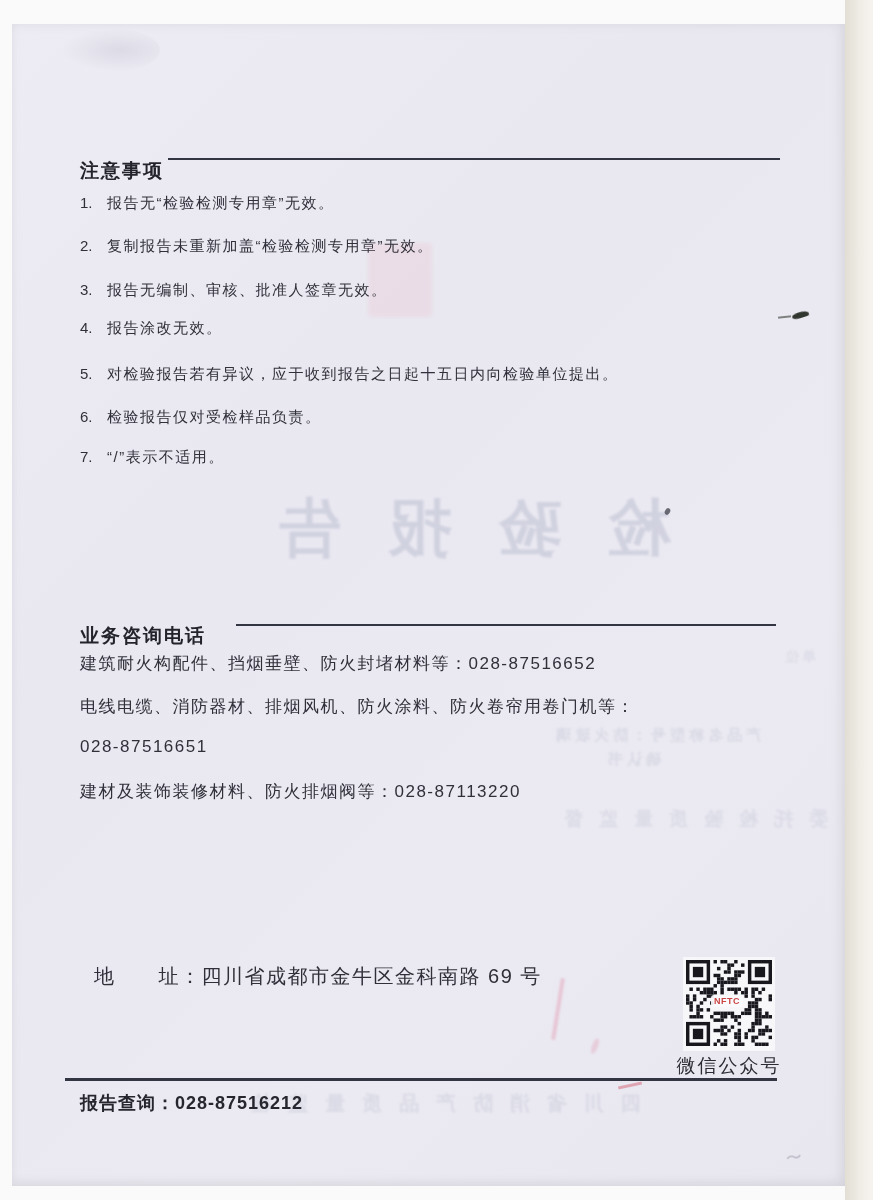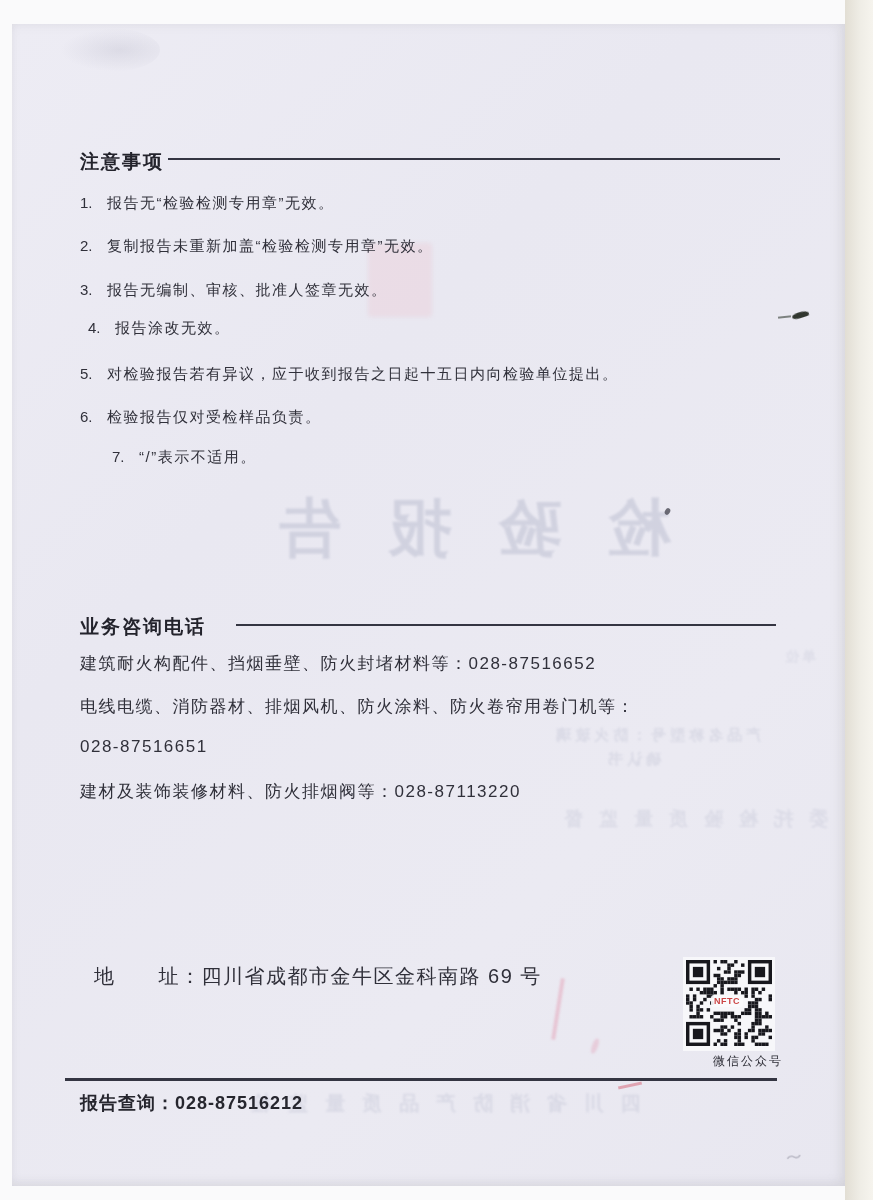--- a/index.html
+++ b/index.html
@@ -8,21 +8,21 @@
   .scan { position:relative; width:873px; height:1200px; background:#fafafb; }
   .page {
     position:absolute; left:12px; top:24px; width:833px; height:1162px;
     background:linear-gradient(135deg,#edecf4 0%,#e9e8f1 35%,#ebeaf2 70%,#e8e7f0 100%);
     box-shadow:inset -5px 0 12px rgba(120,115,105,.10), inset 0 -4px 10px rgba(120,118,130,.08);
   }
   .edge-right { position:absolute; left:845px; top:0; width:28px; height:1200px;
     background:linear-gradient(to right,#e2ded4,#efede6 55%,#f6f4ee); }
   .txt { position:absolute; white-space:nowrap; color:#30303a; }
   .cn { letter-spacing:1.5px; filter:blur(.2px); }
-  .sec-head { font-size:19px; font-weight:bold; color:#23232c; letter-spacing:2px; }
+  .sec-head { font-size:19px; font-weight:bold; color:#23232c; letter-spacing:2px;margin-top:9px; }
   .rule { position:absolute; height:2px; background:#343542; }
   .item { font-size:15px; }
   .item .num { display:inline-block; width:27px; letter-spacing:0; }
   .phone-line { font-size:17px; }
   .addr { font-size:20px; }
   .site-url { font-weight:bold; letter-spacing:.5px; }
   .site-note { font-weight:bold; }
   .footer-q { font-size:18px; font-weight:bold; color:#26262e; letter-spacing:1px; }
   
   .bleed { position:absolute; white-space:nowrap; transform:scaleX(-1); color:#b7bacd; filter:blur(1.3px); font-weight:bold; }
@@ -49,22 +49,22 @@
     background:rgba(210,80,100,.45); transform:rotate(-12deg); filter:blur(.5px); }
   .squiggle { position:absolute; left:774px; top:1124px; color:#9a9aa8; opacity:.55; font-size:16px;
     transform:rotate(-10deg); filter:blur(.4px); }
   .tiny-dot { position:absolute; left:653px; top:484px; width:5px; height:7px; background:#4a4a55;
     border-radius:50%; transform:rotate(30deg); opacity:.8; }
   
   .qr-wrap { position:absolute; left:671px; top:933px; width:92px; height:94px; background:#f7f7fa; padding:3px; }
   .qr-wrap svg { display:block; width:86px; height:86px; }
   .qr-center { position:absolute; left:28px; top:38px; padding:1px 3px; background:rgba(250,250,252,.92);
     border-radius:3px; color:#cc4646; font-size:9px; font-weight:bold; letter-spacing:.5px; filter:blur(.2px); }
-  .qr-label { position:absolute; left:663px; top:1029px; width:108px; text-align:right;
-    font-size:12px; color:#2b2b34; letter-spacing:2px; filter:blur(.2px); }
+  .qr-label { position:absolute; left:663px; top:1029px; width:108px; text-align:center;
+    font-size:19px; color:#2b2b34; letter-spacing:2px; filter:blur(.2px); }
 </style>
 </head>
 <body>
 
 <div class="scan">
   <div class="page">
 
     <div class="bleed bleed-title">检验报告</div>
     <div class="bleed bleed-a" style="left:540px; top:702px;">产品名称型号：防火玻璃</div>
     <div class="bleed bleed-a" style="left:592px; top:726px;">确认书</div>
@@ -83,24 +83,24 @@
     <div class="pink-dot"></div>
     <div class="red-dash"></div>
     <div class="squiggle">〜</div>
 
     <div class="txt cn sec-head" style="left:68px; top:125px;">注意事项</div>
     <div class="rule" style="left:156px; top:134px; width:612px;"></div>
 
     <div class="txt cn item" style="left:68px; top:170px;"><span class="num">1.</span><span>报告无“检验检测专用章”无效。</span></div>
     <div class="txt cn item" style="left:68px; top:213px;"><span class="num">2.</span><span>复制报告未重新加盖“检验检测专用章”无效。</span></div>
     <div class="txt cn item" style="left:68px; top:257px;"><span class="num">3.</span><span>报告无编制、审核、批准人签章无效。</span></div>
-    <div class="txt cn item" style="left:76px; top:295px;"><span class="num">4.</span><span>报告涂改无效。</span></div>
+    <div class="txt cn item" style="left:68px; top:295px;"><span class="num">4.</span><span>报告涂改无效。</span></div>
     <div class="txt cn item" style="left:68px; top:341px;"><span class="num">5.</span><span>对检验报告若有异议，应于收到报告之日起十五日内向检验单位提出。</span></div>
     <div class="txt cn item" style="left:68px; top:384px;"><span class="num">6.</span><span>检验报告仅对受检样品负责。</span></div>
-    <div class="txt cn item" style="left:68px; top:424px;margin-left:32px;"><span class="num">7.</span><span>“/”表示不适用。</span></div>
+    <div class="txt cn item" style="left:68px; top:424px;"><span class="num">7.</span><span>“/”表示不适用。</span></div>
 
     <div class="txt cn sec-head" style="left:68px; top:590px;">业务咨询电话</div>
     <div class="rule" style="left:224px; top:600px; width:540px;"></div>
 
     <div class="txt cn phone-line" style="left:68px; top:628px;">建筑耐火构配件、挡烟垂壁、防火封堵材料等：028-87516652</div>
     <div class="txt cn phone-line" style="left:68px; top:671px;">电线电缆、消防器材、排烟风机、防火涂料、防火卷帘用卷门机等：</div>
     <div class="txt cn phone-line" style="left:68px; top:713px;">028-87516651</div>
     <div class="txt cn phone-line" style="left:68px; top:756px;">建材及装饰装修材料、防火排烟阀等：028-87113220</div>
 
     <div class="txt cn addr" style="left:82px; top:939px;"><span>地　　址：</span><span>四川省成都市金牛区金科南路 69 号</span></div>

